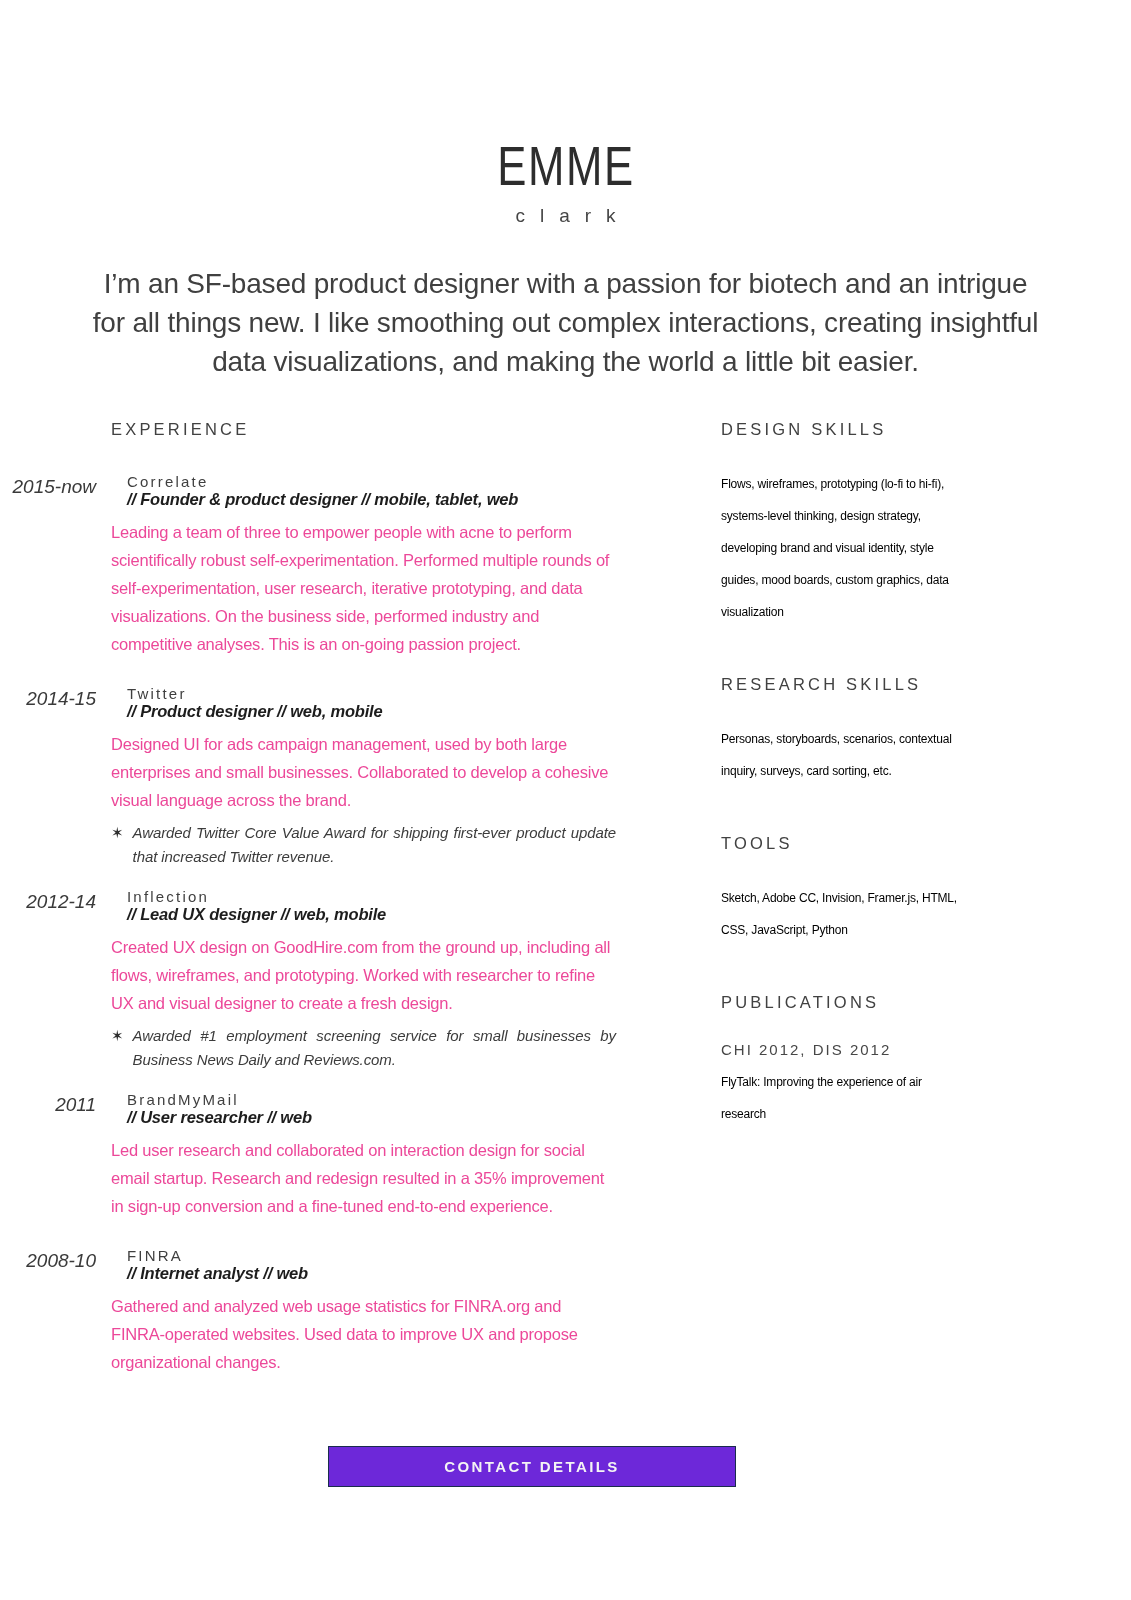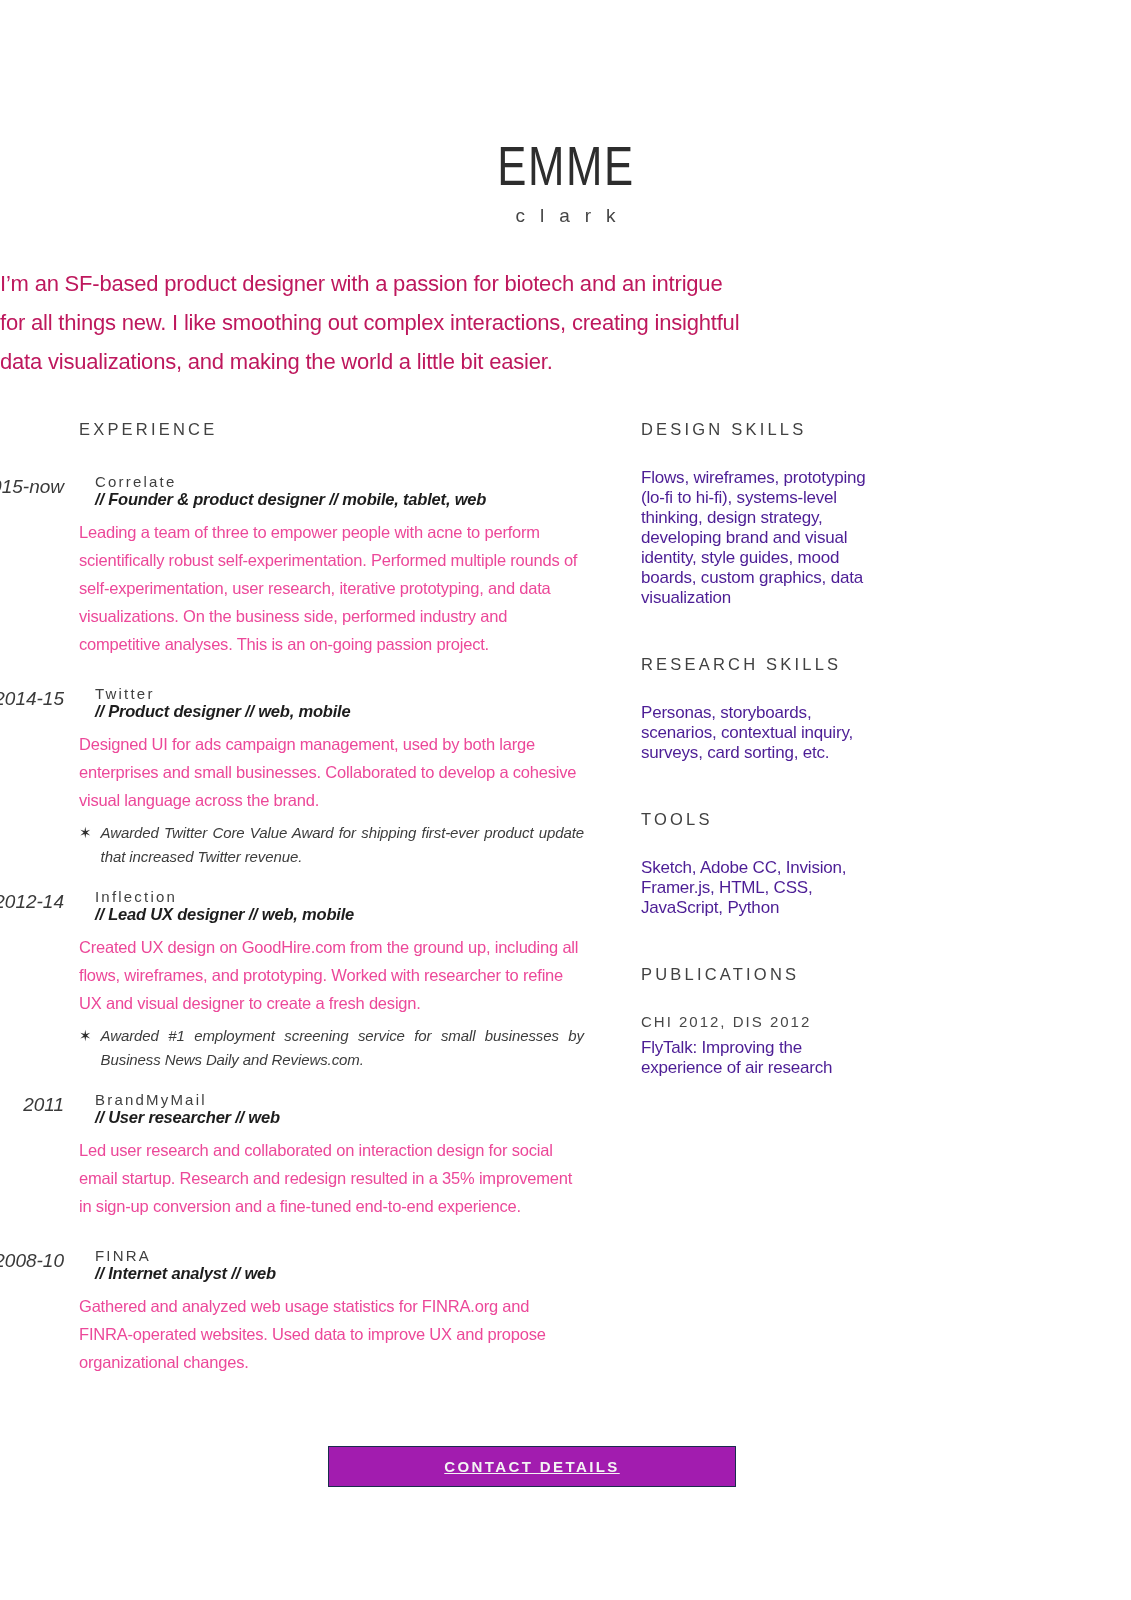--- a/index.html
+++ b/index.html
@@ -5,24 +5,24 @@
   * { margin:0; padding:0; box-sizing:border-box; }
   body { background:#ffffff; font-family:"Liberation Sans", sans-serif; color:#333333; }
   .page { position:relative; width:1131px; height:1600px; margin:0 auto; background:#ffffff; overflow:hidden; }
 
   
   .header { text-align:center; padding-top:138px; }
   .name { display:inline-block; font-size:56px; line-height:1; font-weight:300; color:#2d2d2d; letter-spacing:2px; transform:scaleX(0.78); transform-origin:center; }
   .surname { font-size:19px; color:#454545; letter-spacing:15px; margin-left:15px; margin-top:11px; }
 
   
-  .intro { margin-top:37px; font-size:22px; line-height:39px; color:#be185d; letter-spacing:-0.2px; }
+  .intro { margin-top:37px; text-align:center; font-size:28px; line-height:39px; color:#404040; letter-spacing:-0.2px; }
 
   
-  .main { display:flex; align-items:flex-start; padding-left:79px; margin-top:39px; }
+  .main { display:flex; align-items:flex-start; padding-left:111px; margin-top:39px;gap:48px; }
   .exp-col { width:505px; }
   .side-col { width:243px; margin-left:57px; }
 
   .section-heading { font-size:16.5px; letter-spacing:3.2px; font-weight:400; color:#414141; }
   .exp-col > .section-heading { margin-bottom:34px; }
 
   
   .entry { position:relative; margin-bottom:27px; }
   .entry.has-award { margin-bottom:19px; }
   .entry-header { display:flex; align-items:baseline; margin-bottom:9px;flex-direction:column; }
@@ -30,29 +30,29 @@
   .company { font-size:15px; letter-spacing:2.2px; color:#3f3f3f; white-space:nowrap; }
   .role { font-size:16.5px; font-weight:bold; font-style:italic; color:#1d1d1d; margin-left:16px; letter-spacing:-0.2px; }
   .description { font-size:16.5px; line-height:28px; color:#ec4899; letter-spacing:-0.2px; }
   .award { display:flex; margin-top:7px; font-style:italic; font-size:15px; line-height:24px; color:#3c3c3c; }
   .award-star { flex:0 0 auto; font-style:normal; margin-right:9px; font-size:15px; color:#2e2e2e; }
   .award-text { text-align:justify; letter-spacing:-0.1px; }
 
   
   .side-section { margin-bottom:47px; }
   .side-section .section-heading { margin-bottom:29px; }
-  .side-body { font-size:17px; line-height:20px; color:#4c1d95; letter-spacing:-0.2px; }
+  .side-body { font-size:12px; line-height:32px; color:#000000; letter-spacing:-0.2px; }
   .side-label { font-size:15px; letter-spacing:2px; color:#474747; margin-bottom:8px; }
   .justified { text-align:justify; }
 
   
   .contact-btn { position:absolute; left:328px; top:1446px; width:408px; height:41px;
-    background:#a21caf; border:1px solid #1a2c4d; color:#f4f4f4; font-family:"Liberation Sans", sans-serif;
+    background:#6d28d9; border:1px solid #1a2c4d; color:#f4f4f4; font-family:"Liberation Sans", sans-serif;
     font-weight:bold; font-size:15px; letter-spacing:2.4px;
-    display:flex; align-items:center; justify-content:center; cursor:pointer;text-decoration:underline; }
+    display:flex; align-items:center; justify-content:center; cursor:pointer; }
 </style>
 </head>
 <body>
 
 <div class="page">
 
   <div class="header">
     <div class="name">EMME</div>
     <div class="surname">clark</div>
   </div>

